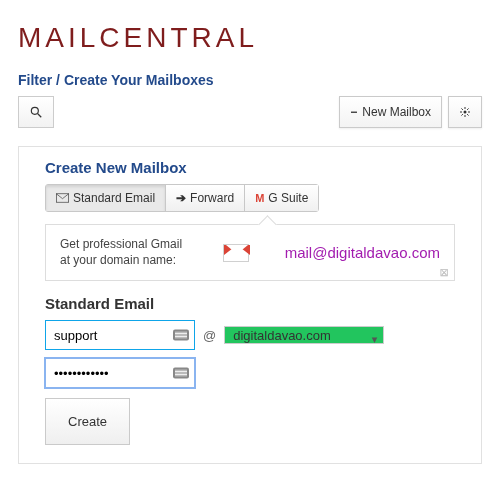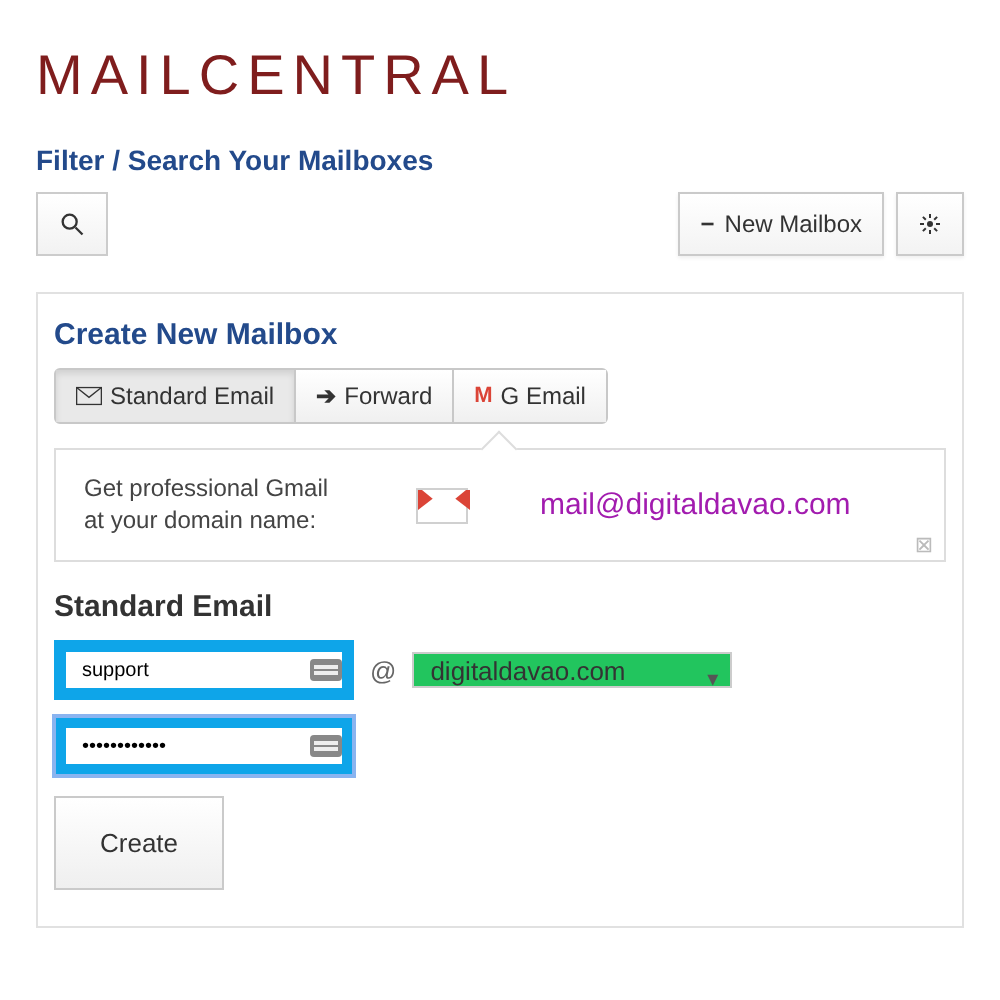--- a/index.html
+++ b/index.html
@@ -54,21 +54,21 @@
     font-size: 12px;
     color: #333;
     cursor: pointer;
     display:flex; align-items:center; gap:5px;
     box-shadow: 0 1px 2px rgba(0,0,0,0.07);
   }
   .icon-btn { width: 34px; justify-content:center; }
   .panel {
     border: 1px solid #e1e1e1;
     background: #fff;
-    padding: 12px 8px 18px;
+    padding: 12px 26px 18px;
   }
   .panel-title {
     color: #234a8b;
     font-weight: 700;
     font-size: 15px;
     margin-bottom: 8px;
   }
   .tabs { display: inline-flex; border: 1px solid #c8c8c8; border-radius: 3px; overflow: visible; position: relative; background: #f6f6f6; }
   .tab {
     padding: 6px 10px;
@@ -128,23 +128,23 @@
   }
   .section-title {
     font-weight: 700;
     font-size: 15px;
     margin: 14px 0 8px 0;
     color: #333;
   }
   .form-row { display:flex; align-items:center; gap:8px; margin-bottom:8px; }
   .field {
     height: 30px;
-    border: 6px solid #0ea5e9;
+    border: 1px solid #0ea5e9;
     padding: 0 28px 0 8px;
-    font-size: 10px;
+    font-size: 13px;
     position: relative;
     background:#fff;
   }
   .field-wrap { position:relative; }
   .field-wrap .kbd-icon {
     position:absolute; right:6px; top:50%; transform:translateY(-50%);
     width:16px; height:11px; background:#888;
     border-radius:2px;
   }
   .field-wrap .kbd-icon::after{
@@ -173,21 +173,21 @@
     margin-top:2px;
   }
   svg { display:block; }
 </style>
 </head>
 <body>
 
 <div class="page">
   <div class="brand">MAILCENTRAL</div>
 
-  <div class="filter-title">Filter / Search Your Mailboxes</div>
+  <div class="filter-title">Filter / Create Your Mailboxes</div>
 
   <div class="search-row">
     <div class="search-group">
       <button class="search-btn">
         <svg width="14" height="14" viewBox="0 0 24 24">
           <circle cx="10" cy="10" r="6" fill="none" stroke="#333" stroke-width="2"></circle>
           <line x1="15" y1="15" x2="21" y2="21" stroke="#333" stroke-width="2"></line>
         </svg>
       </button>
     </div>
@@ -224,21 +224,21 @@
           <polyline points="0.5,0.5 10,8 19.5,0.5" fill="none" stroke="#333"></polyline>
         </svg>
         <span>Standard Email</span>
       </div>
       <div class="tab">
         <span style="font-weight:bold">➔</span>
         <span>Forward</span>
       </div>
       <div class="tab">
         <span style="color:#db4437;font-weight:bold;font-size:11px">M</span>
-        <span>G Email</span>
+        <span>G Suite</span>
       </div>
     </div>
 
     <div class="promo">
       <div class="promo-text">Get professional Gmail at your domain name:</div>
       <div class="gmail-icon">
           <div class="m"></div>
         </div>
       <div class="promo-email">mail@digitaldavao.com</div>
       <div class="promo-close">

